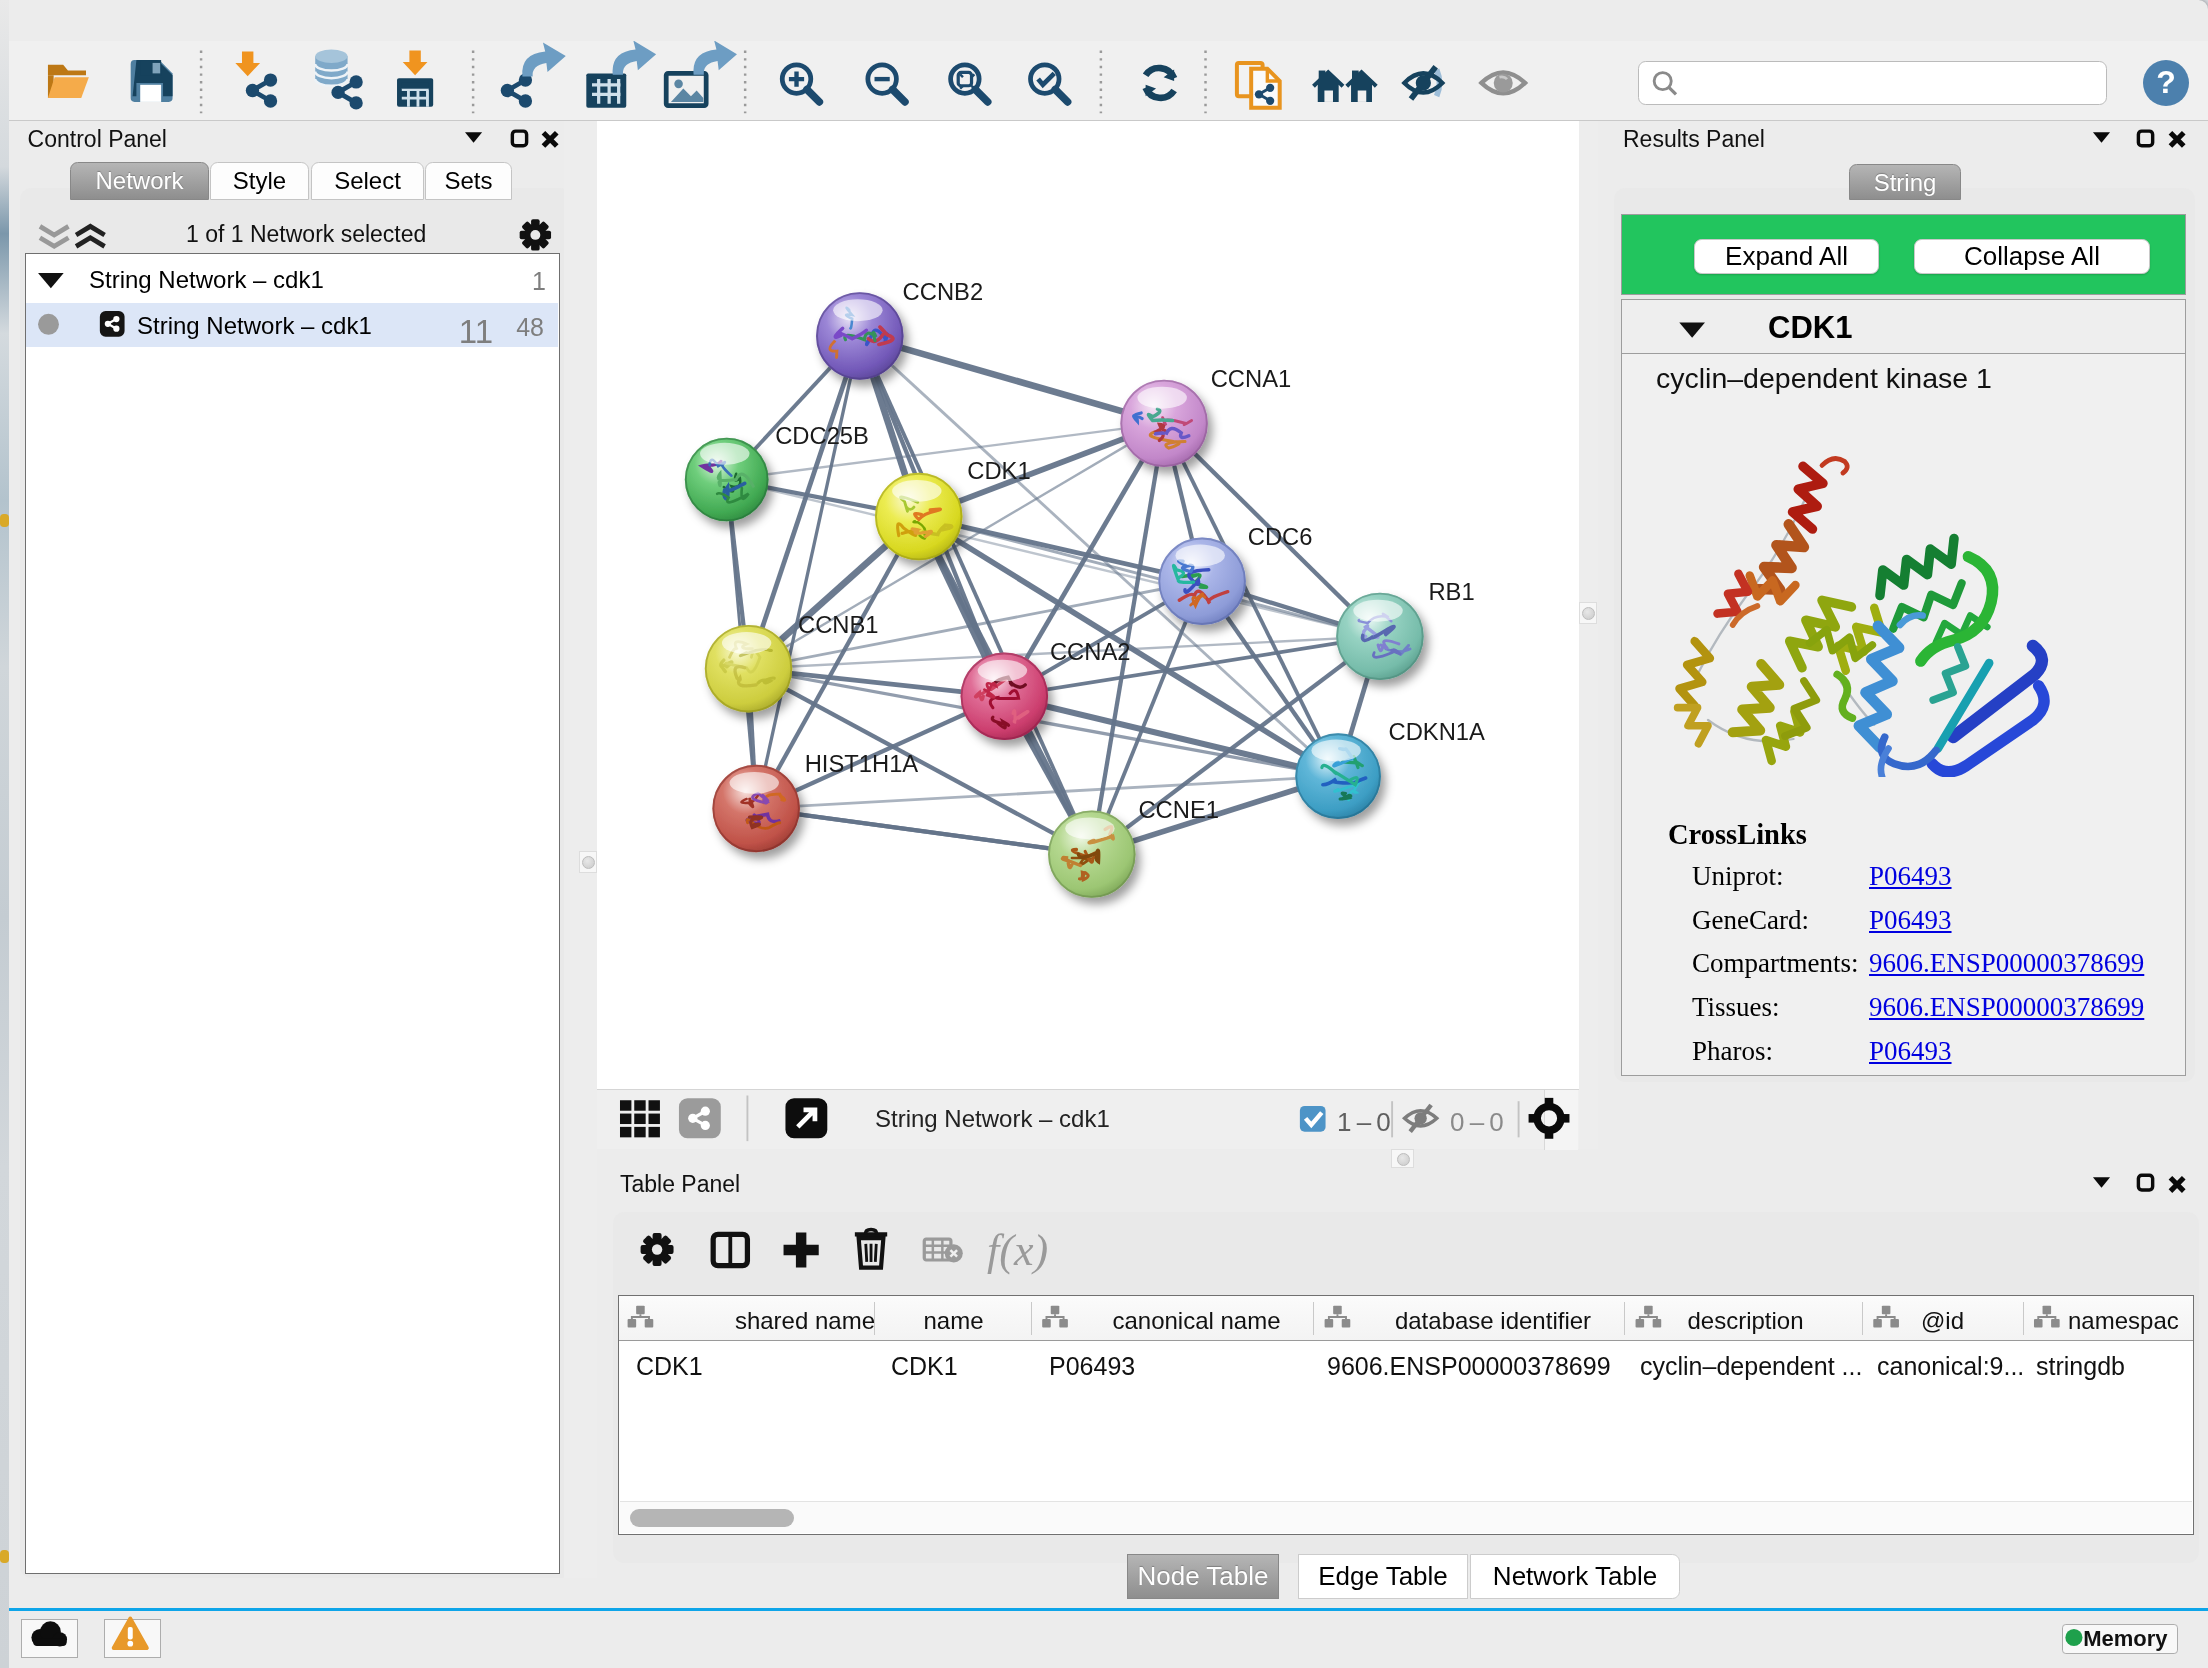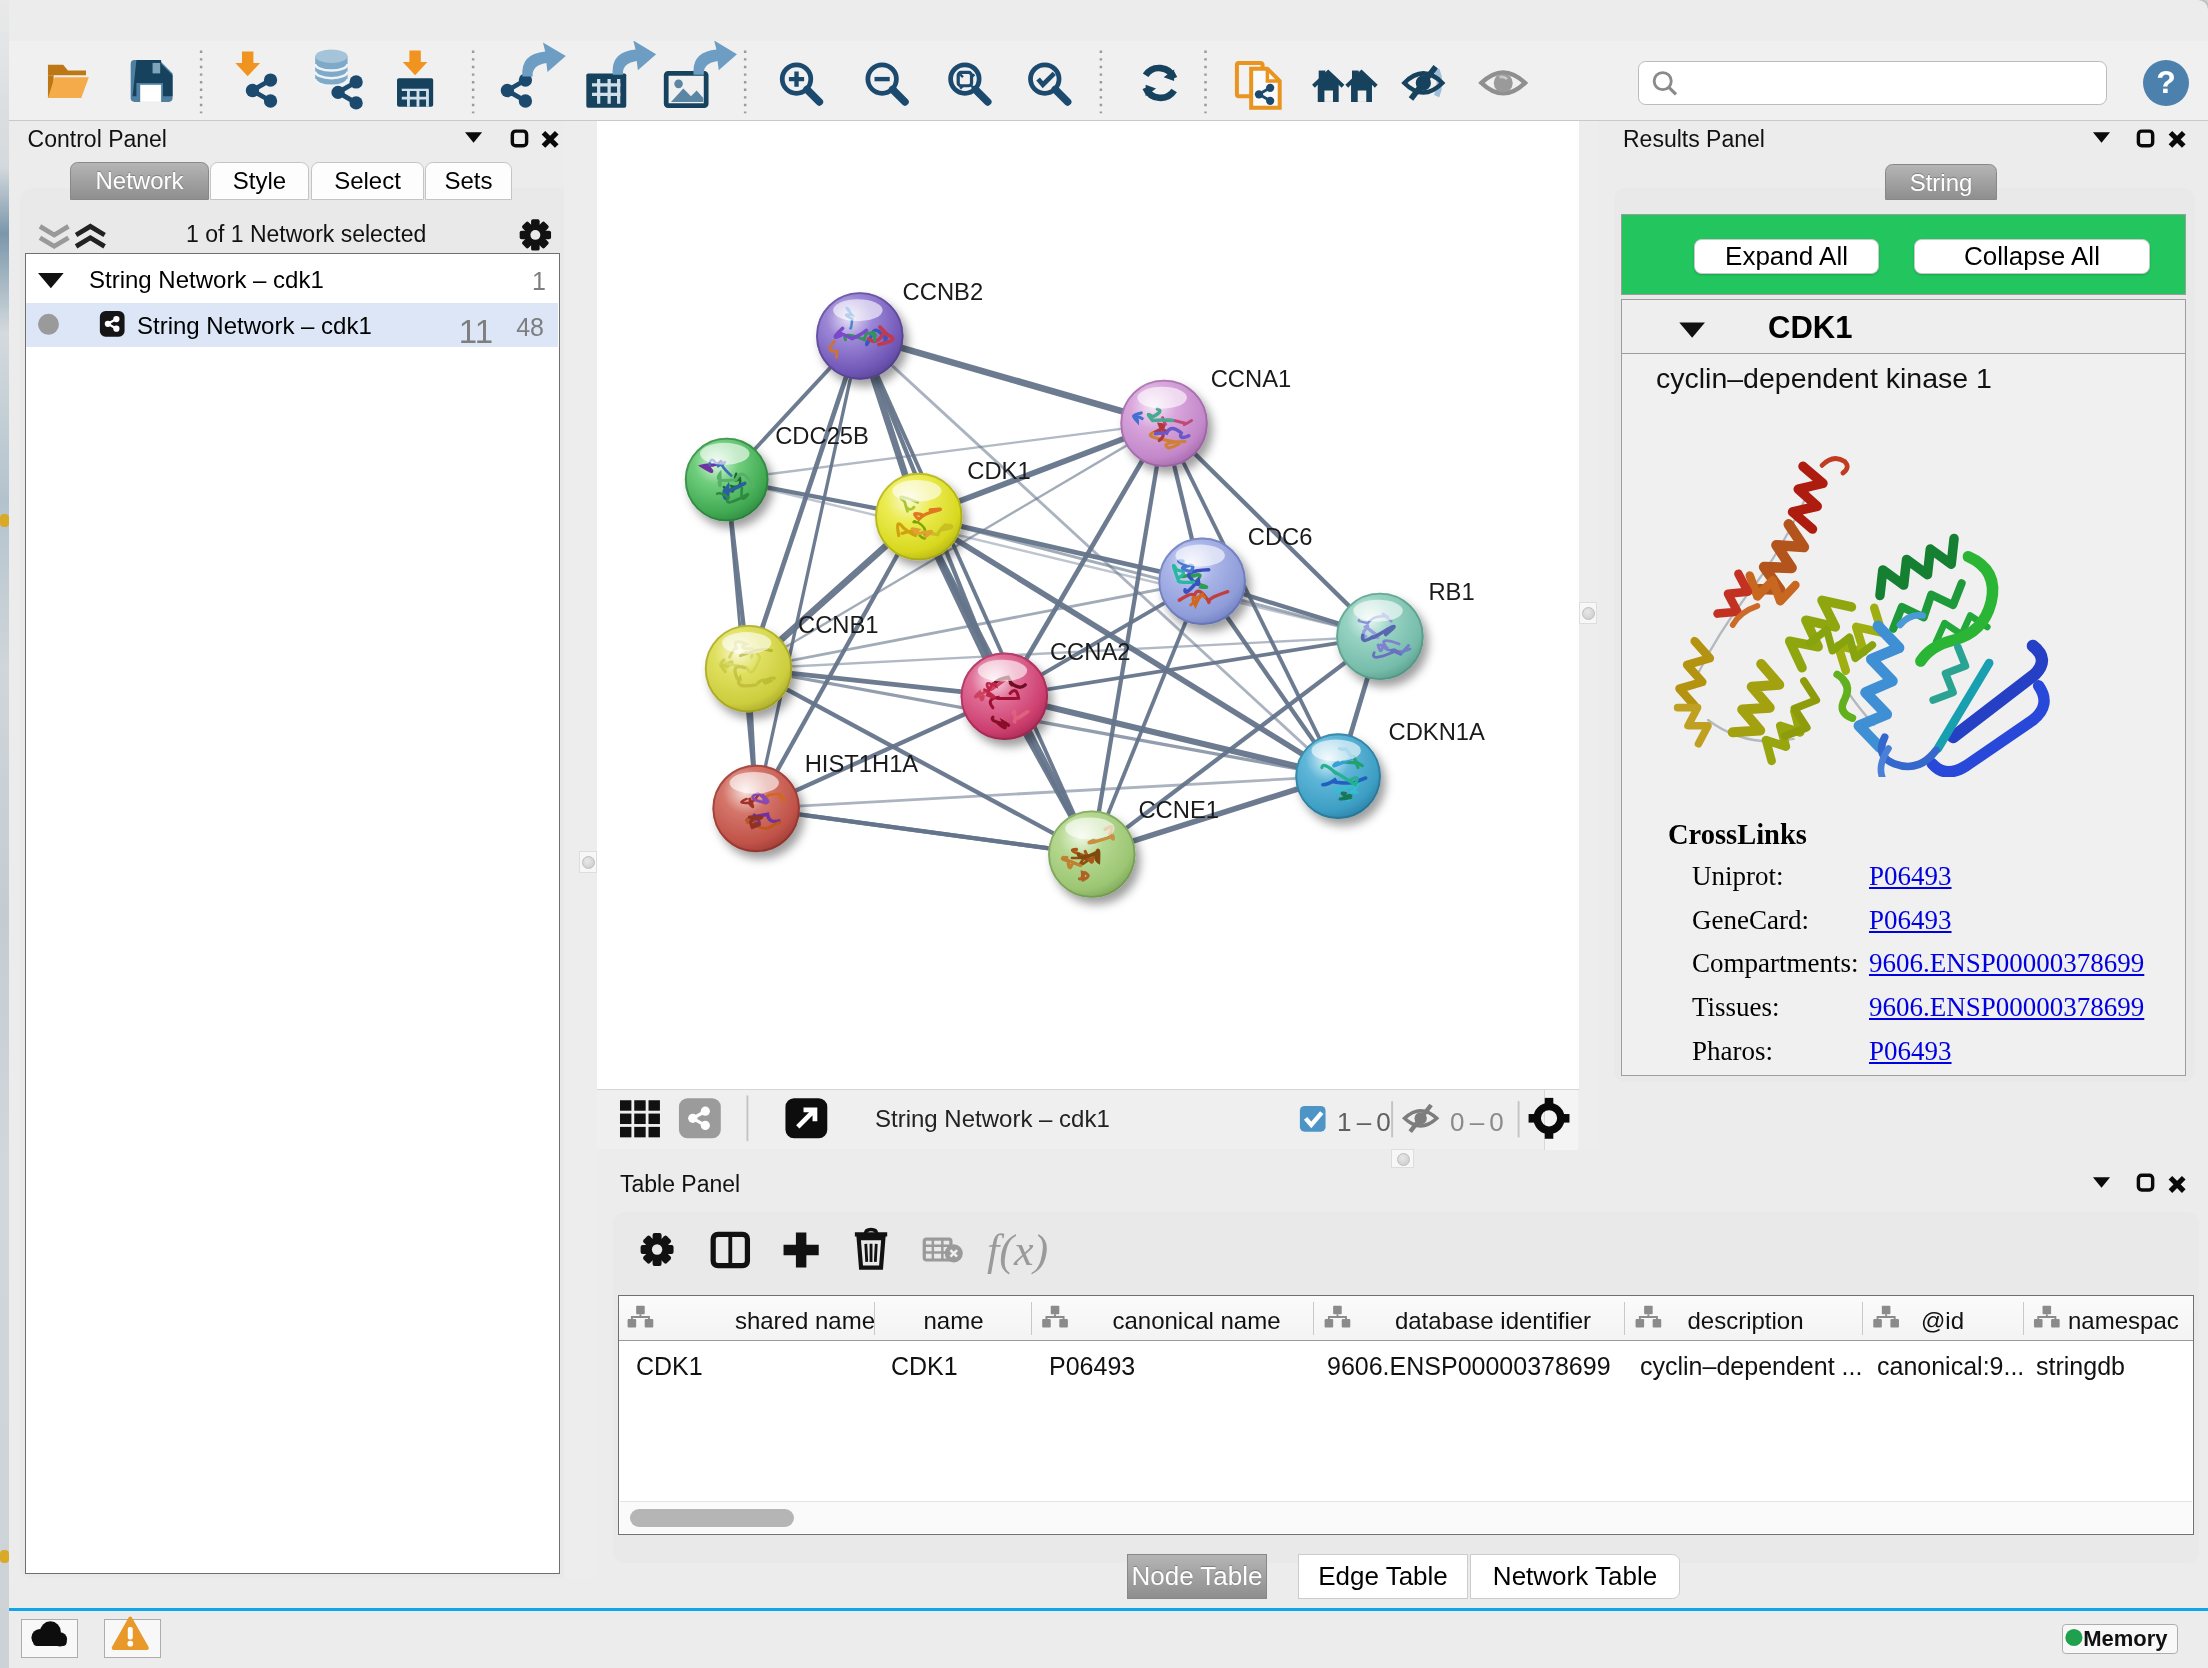--- a/index.html
+++ b/index.html
@@ -27,21 +27,21 @@
 
 #netview { position:absolute; left:597px; top:121px; width:982px; height:968px; background:#fff; }
 #nettoolbar { position:absolute; left:597px; top:1089px; width:982px; height:60px; background:#efefef; border-top:1px solid #d5d5d5; }
 
 #vsplit1 { position:absolute; left:564px; top:121px; width:33px; height:1457px; background:#ededed; }
 #vsplit2 { position:absolute; left:1579px; top:121px; width:19px; height:1028px; background:#ededed; }
 .handlebox { position:absolute; background:#f7f7f7; border:1px solid #ddd; }
 .handledot { position:absolute; border-radius:50%; background:radial-gradient(circle at 40% 35%, #e8e8e8, #c9c9c9); border:1px solid #bdbdbd; }
 
 #rp-title { position:absolute; left:1623px; top:126px; }
-#rp-tab { position:absolute; left:1849px; top:164px; width:112px; height:36px;margin-left:36px; }
+#rp-tab { position:absolute; left:1849px; top:164px; width:112px; height:36px; }
 #rp-box { position:absolute; left:1614px; top:188px; width:581px; height:894px; background:#e9e9e9; border-radius:11.4px; }
 #rp-expbox { position:absolute; left:1621px; top:214px; width:565px; height:81px; background:#22c55e; border:1px solid #9d9d9d; }
 .wbtn { position:absolute; top:24px; height:35px; background:#fff; border:1px solid #c9c9c9; border-radius:7.6px; font-size:26px; text-align:center; box-shadow:0 1px 1.9px rgba(0,0,0,.18); line-height:33px; color:#000; }
 #rp-cdk { position:absolute; left:1621px; top:299px; width:565px; height:54px; background:#eeeeee; border:1px solid #9d9d9d; border-bottom:none; }
 #rp-content { position:absolute; left:1621px; top:353px; width:565px; height:723px; background:#f0f0f0; border:1px solid #9d9d9d; }
 .serif { font-family:"Liberation Serif", serif; }
 .xlrow { position:absolute; left:70px; font-size:27px; color:#000; }
 .xlrow a { color:#0000e0; text-decoration:underline; }
 
 #tp-title { position:absolute; left:620px; top:1171px; }
@@ -611,21 +611,21 @@
 <div class="thsep" style="left:694px;"></div>
 <div class="thsep" style="left:1005px;"></div>
 <div class="thsep" style="left:1243px;"></div>
 <div class="thsep" style="left:1404px;"></div>
 </div>
   <div id="tp-hscroll">
         <div id="tp-thumb"></div>
       </div>
 </div>
 <div id="tp-tabs">
-  <div class="btab tabsel" style="left:0;width:140px;border-radius:0;">Node Table</div>
+  <div class="btab tabsel" style="left:0;width:152px;border-radius:0;">Node Table</div>
   <div class="btab" style="left:171px;width:170px;">Edge Table</div>
   <div class="btab" style="left:343px;width:210px;border-radius:0 7.6px 7.6px 0;">Network Table</div>
 </div>
 
 <div id="statusbar">
   <div class="sbtn" style="left:21px;"></div>
   <div class="sbtn" style="left:104px;"></div>
   <div id="memory">Memory</div>
 </div>
 </div>

